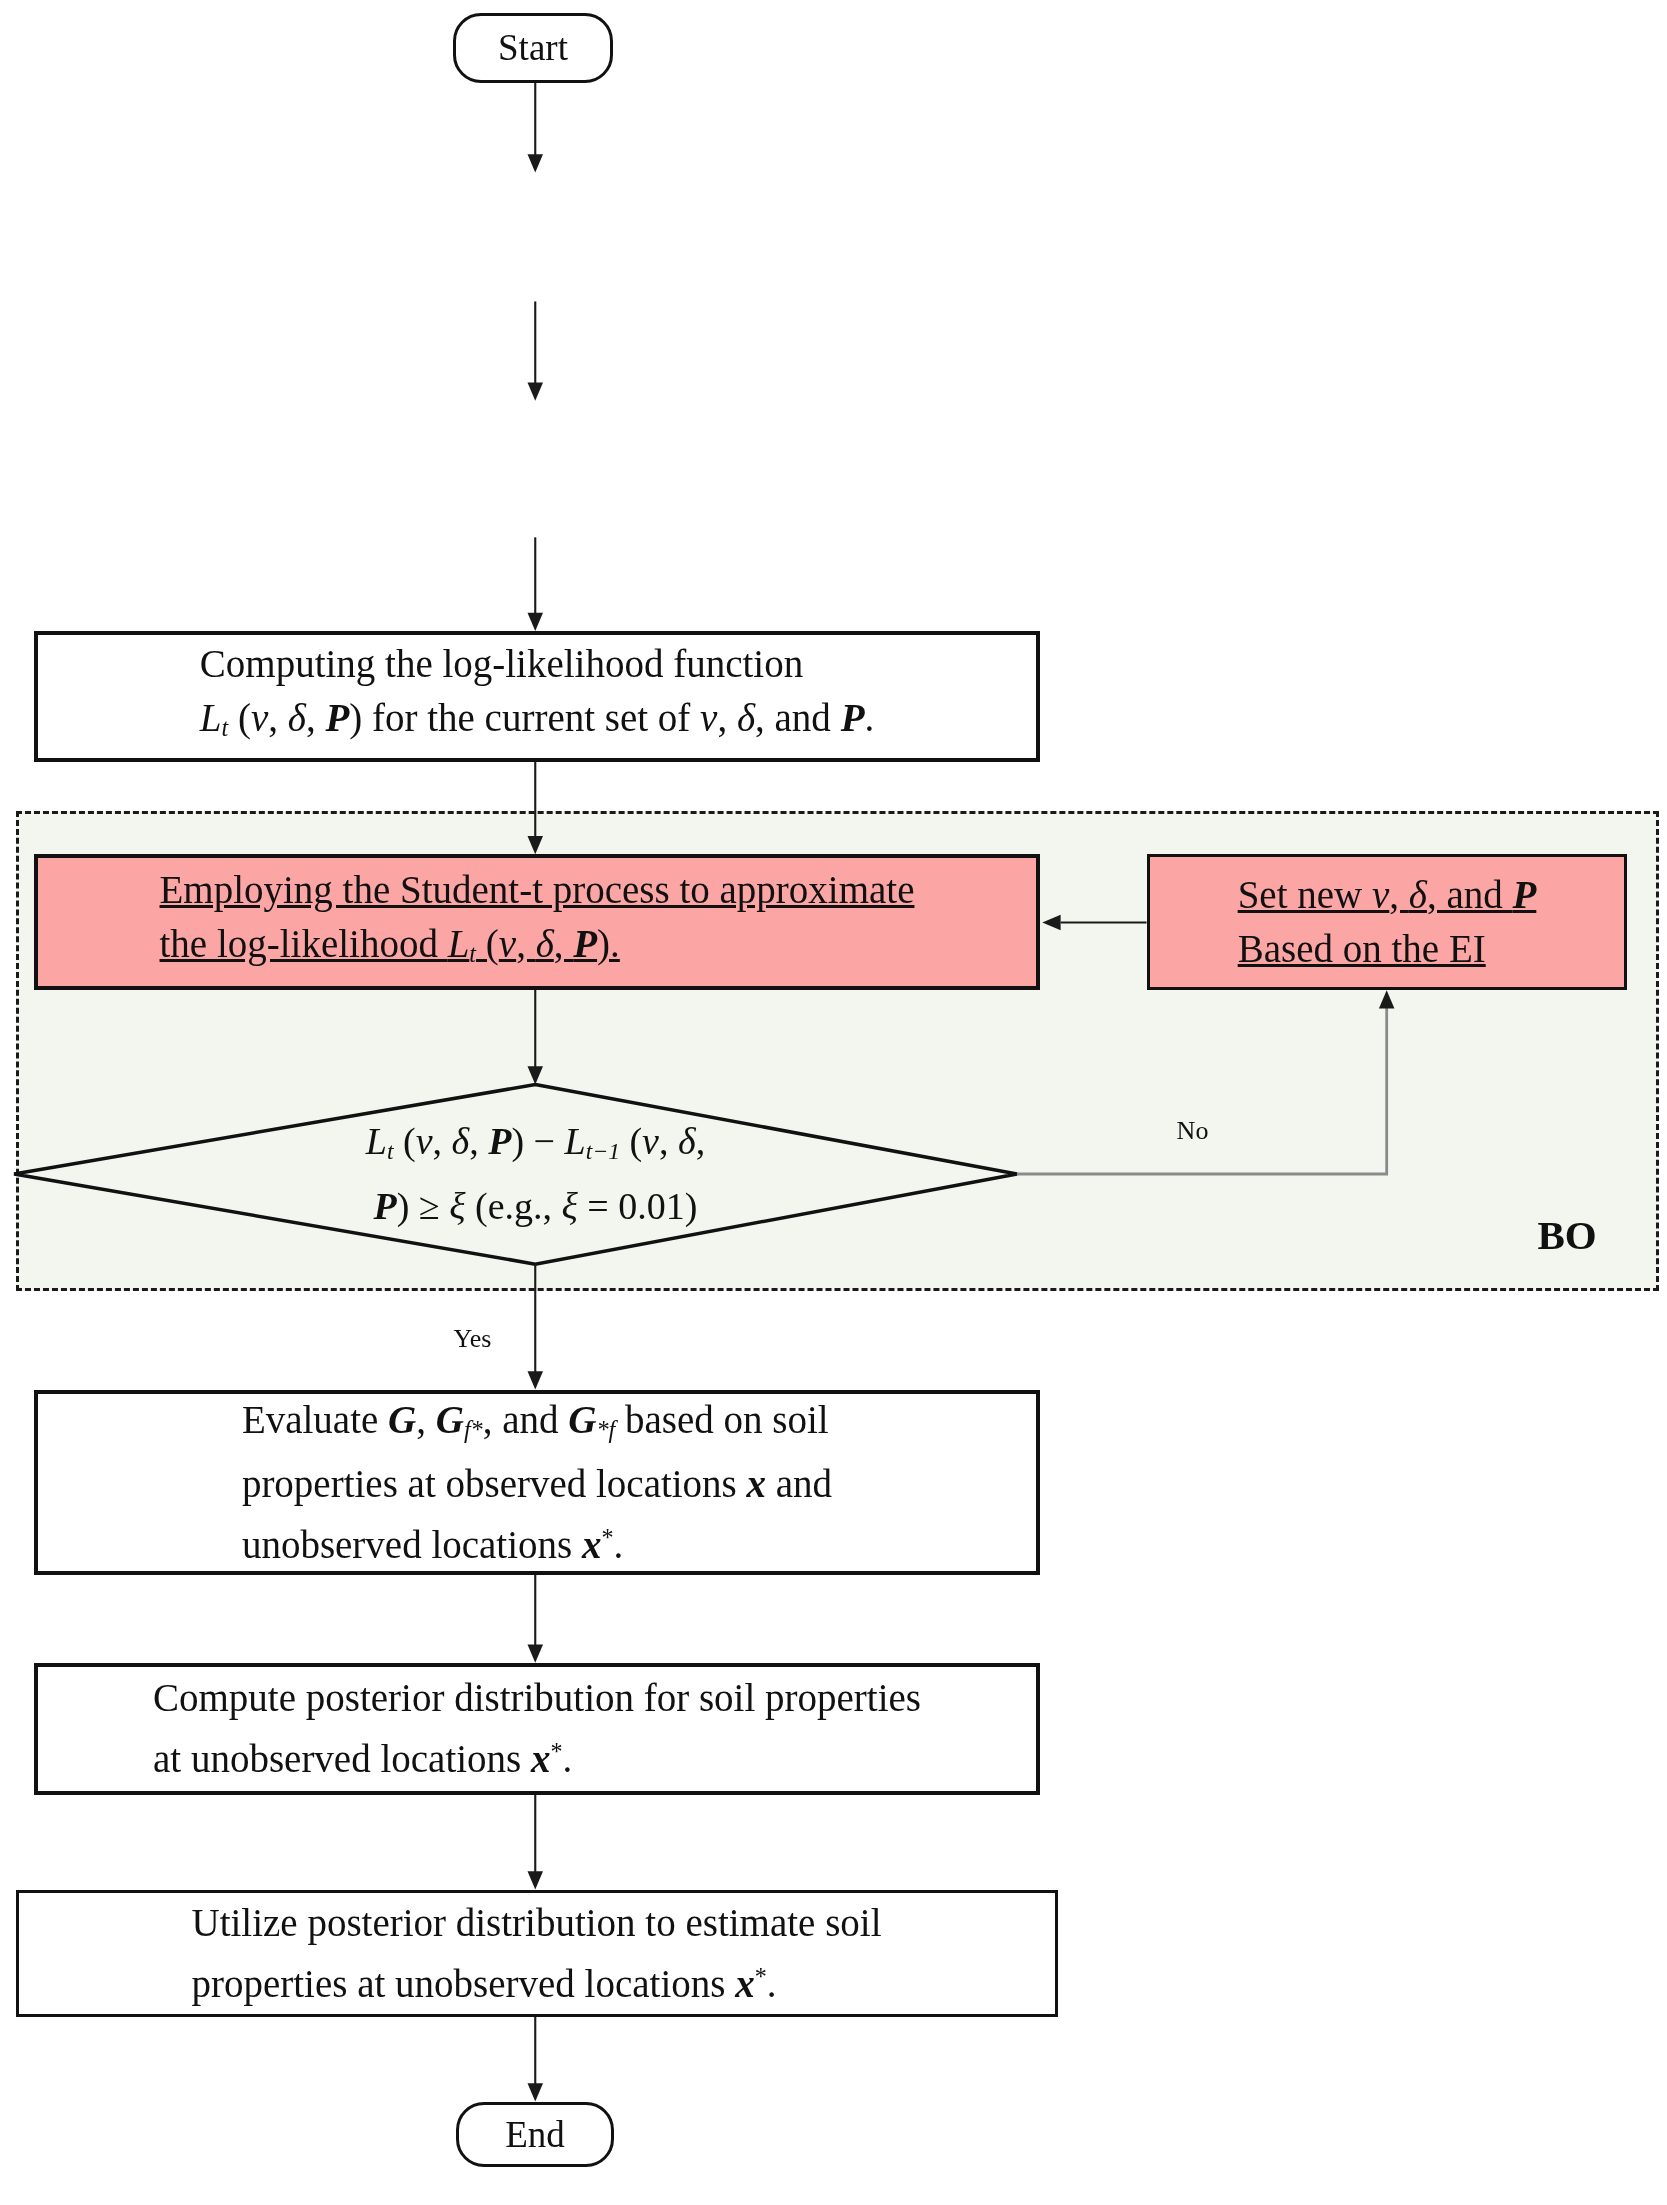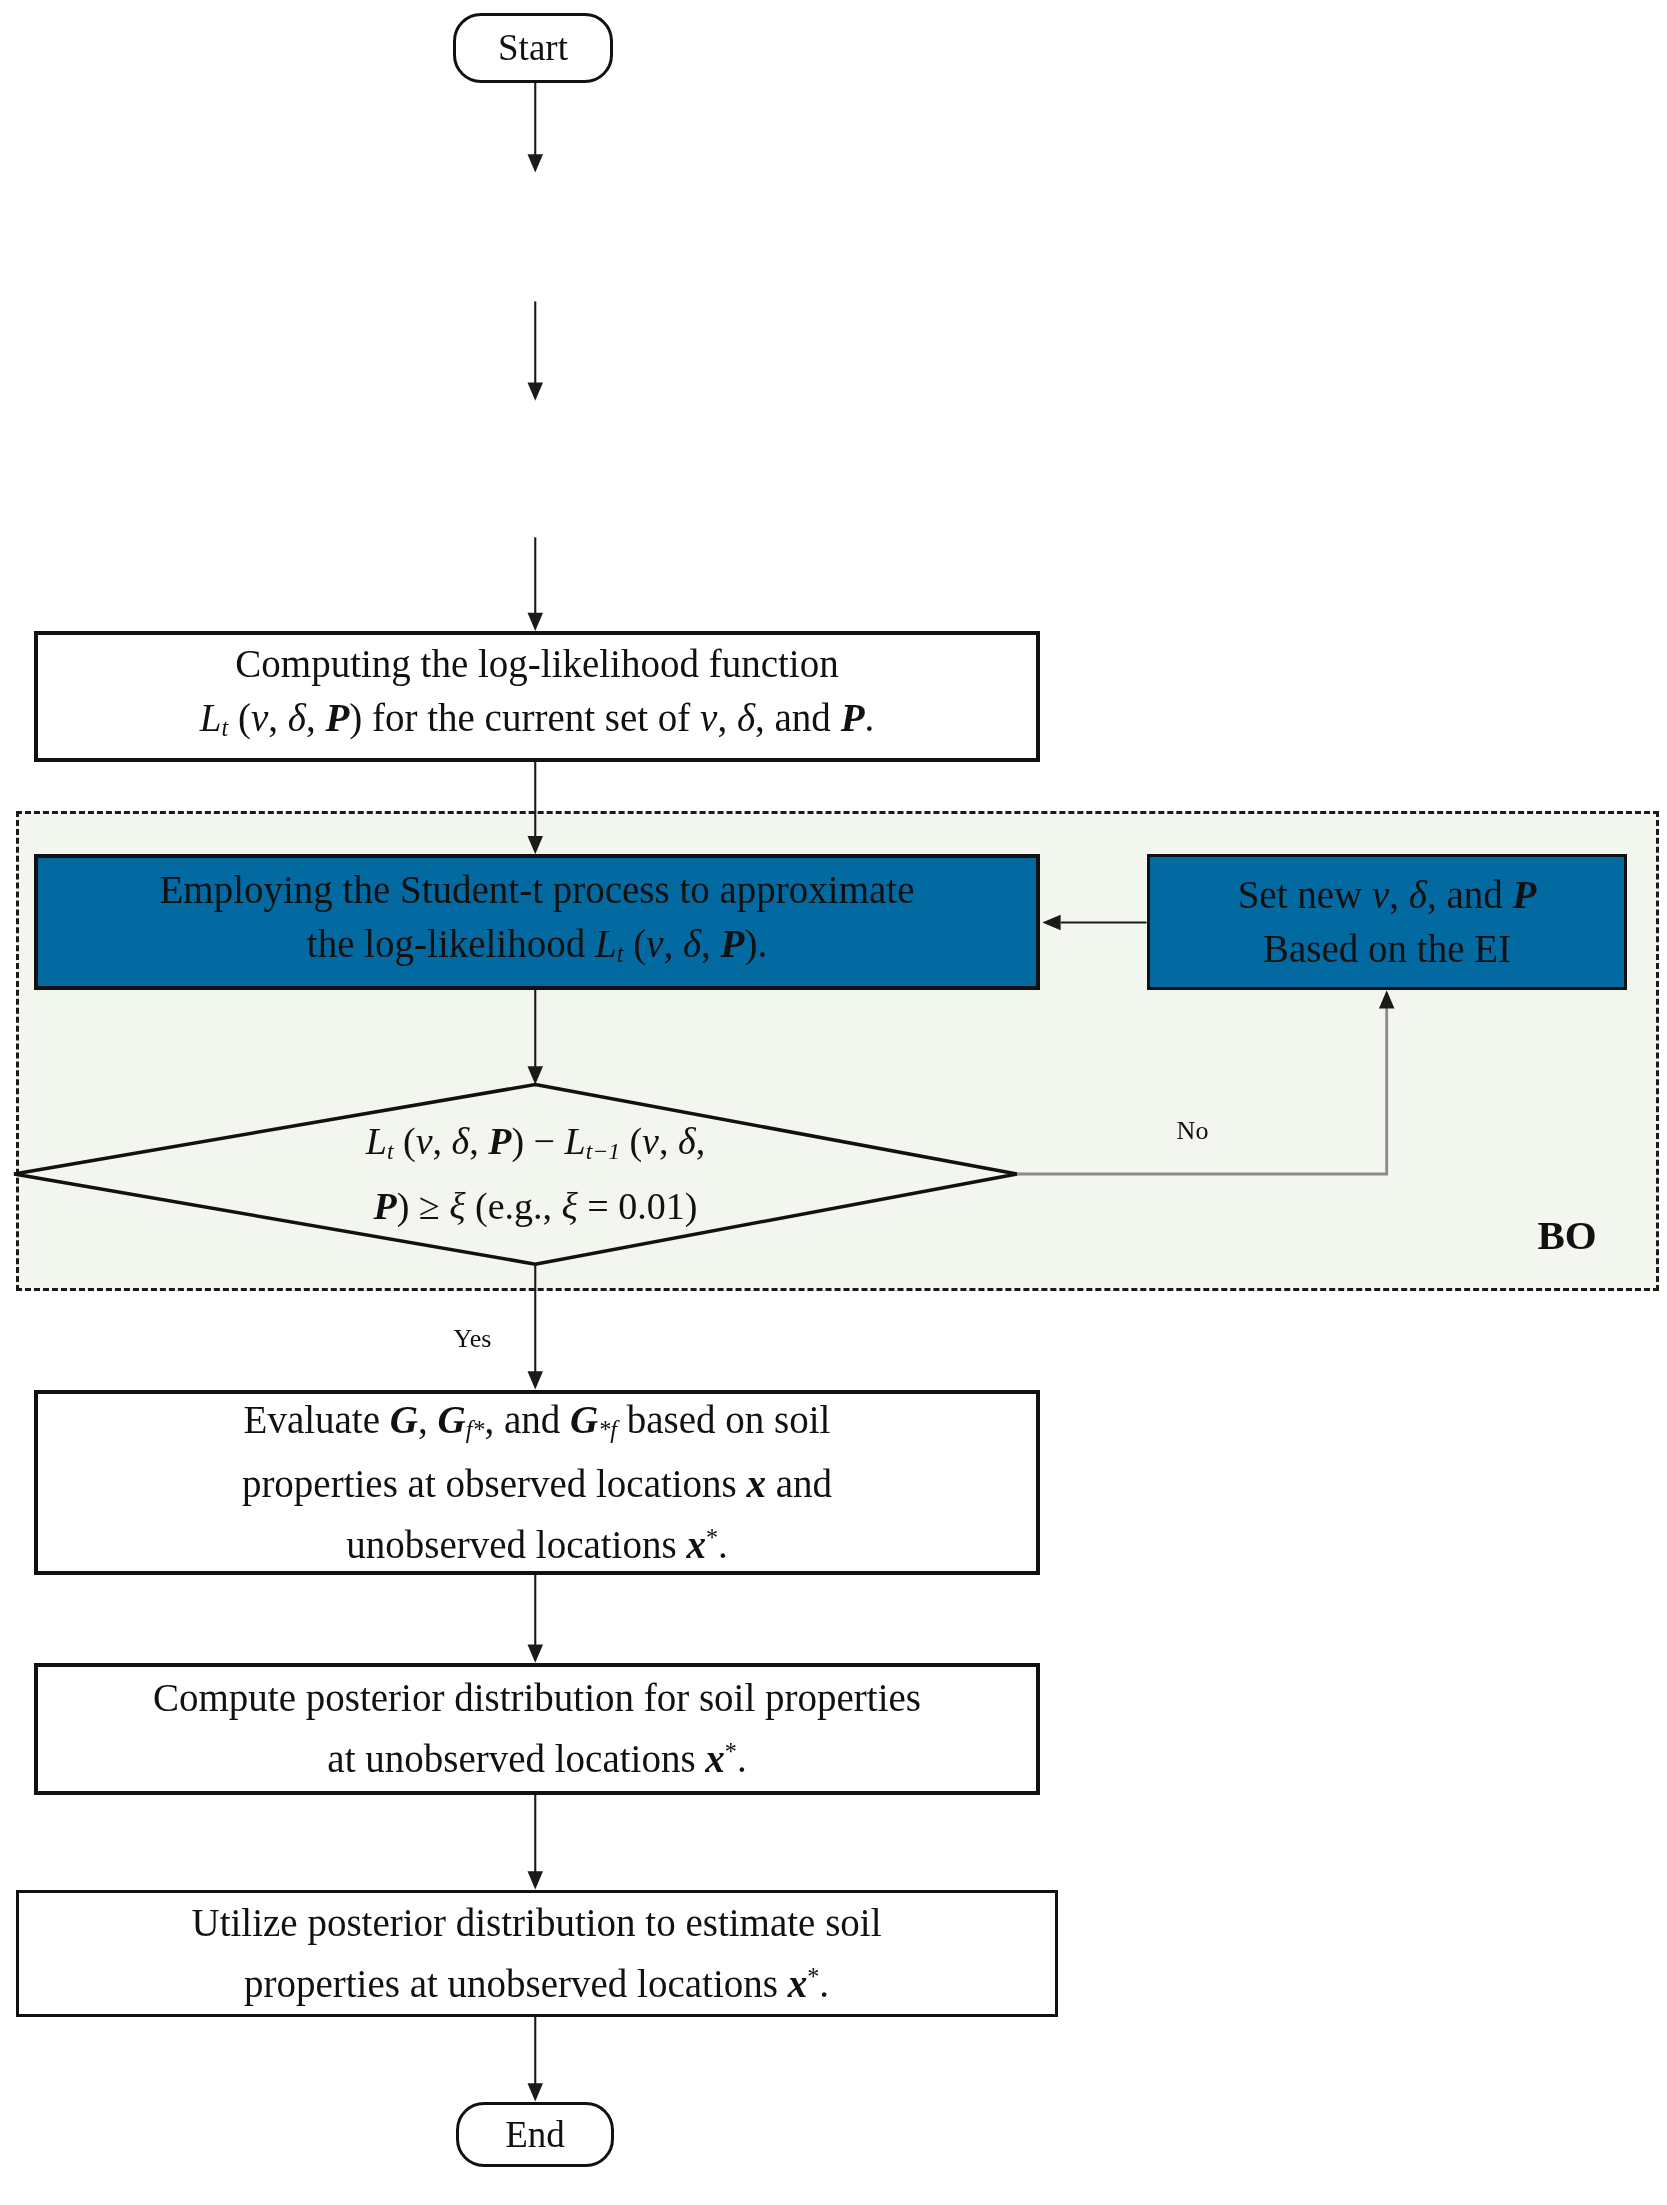--- a/index.html
+++ b/index.html
@@ -9,24 +9,24 @@
     overflow:hidden;
   }
   .region {
     position:absolute; left:15.5px; top:811px; width:1643px; height:480px;
     background:#f3f6ee; border:3.5px dashed #1a1a1a; box-sizing:border-box; z-index:0;
   }
   #wires { position:absolute; left:0; top:0; width:1667px; height:2205px; z-index:1; }
   .box {
     position:absolute; box-sizing:border-box; background:#ffffff;
     border:4.2px solid #111111; display:flex; align-items:center; justify-content:center;
-    text-align:center; white-space:pre-wrap;
+    text-align:left; white-space:pre-wrap;
     font-size:39px; line-height:54px; z-index:2;
   }
-  .greenfill { background:#0369a1; }
+  .greenfill { background:#fca5a5;text-decoration:underline; }
   .terminator { border-radius:28px; border-width:3.5px; font-size:37px; }
   .diamond-text {
     position:absolute; box-sizing:border-box; display:flex; align-items:center;
     justify-content:center; text-align:center; white-space:pre-wrap;
     font-size:38px; line-height:55px; z-index:2; background:transparent;
   }
   .flabel { position:absolute; font-size:26px; line-height:39px; text-align:center; z-index:2; }
   .flabel.bold { font-weight:bold; font-size:41px; }
   .it { font-style:italic; }
   .bd { font-weight:bold; }

